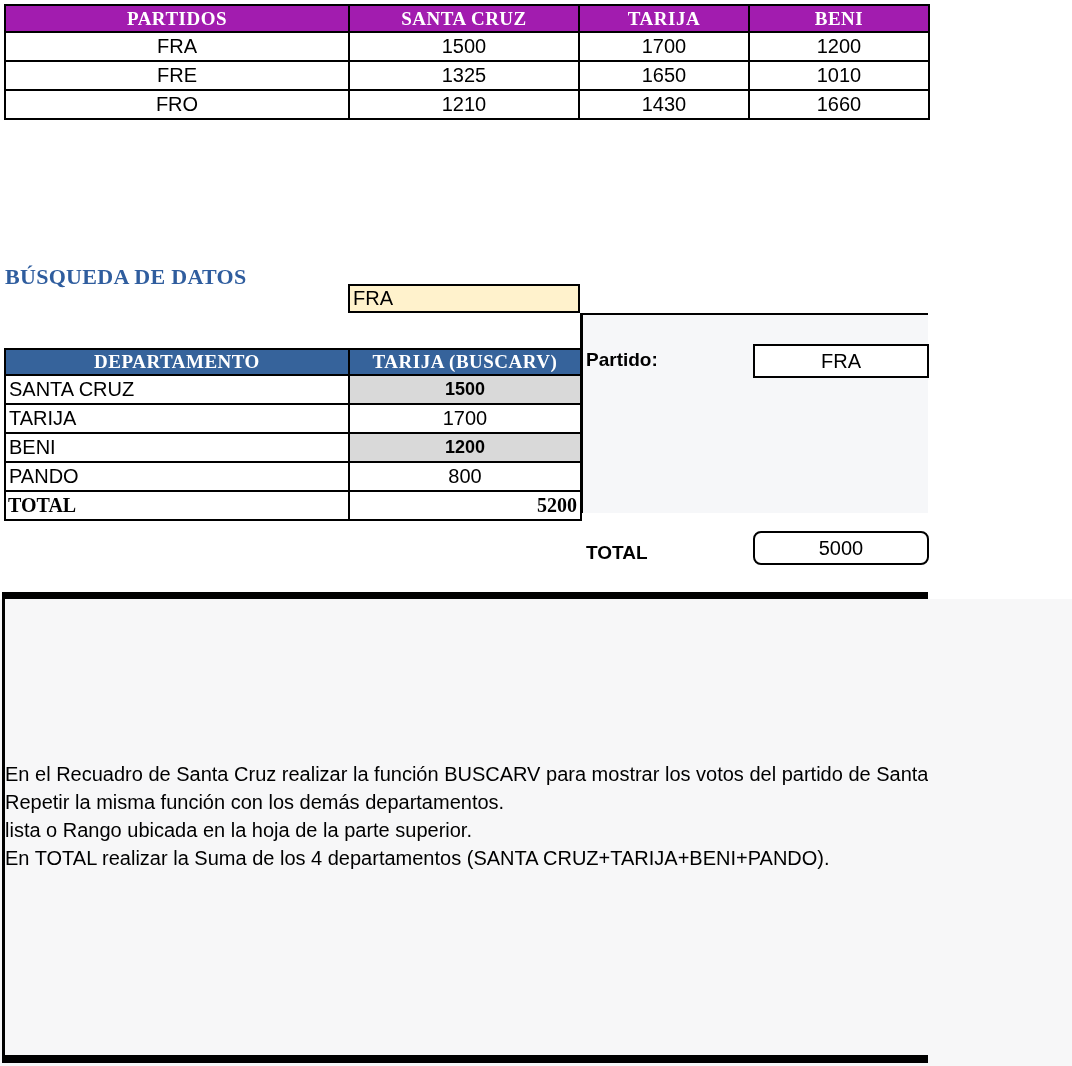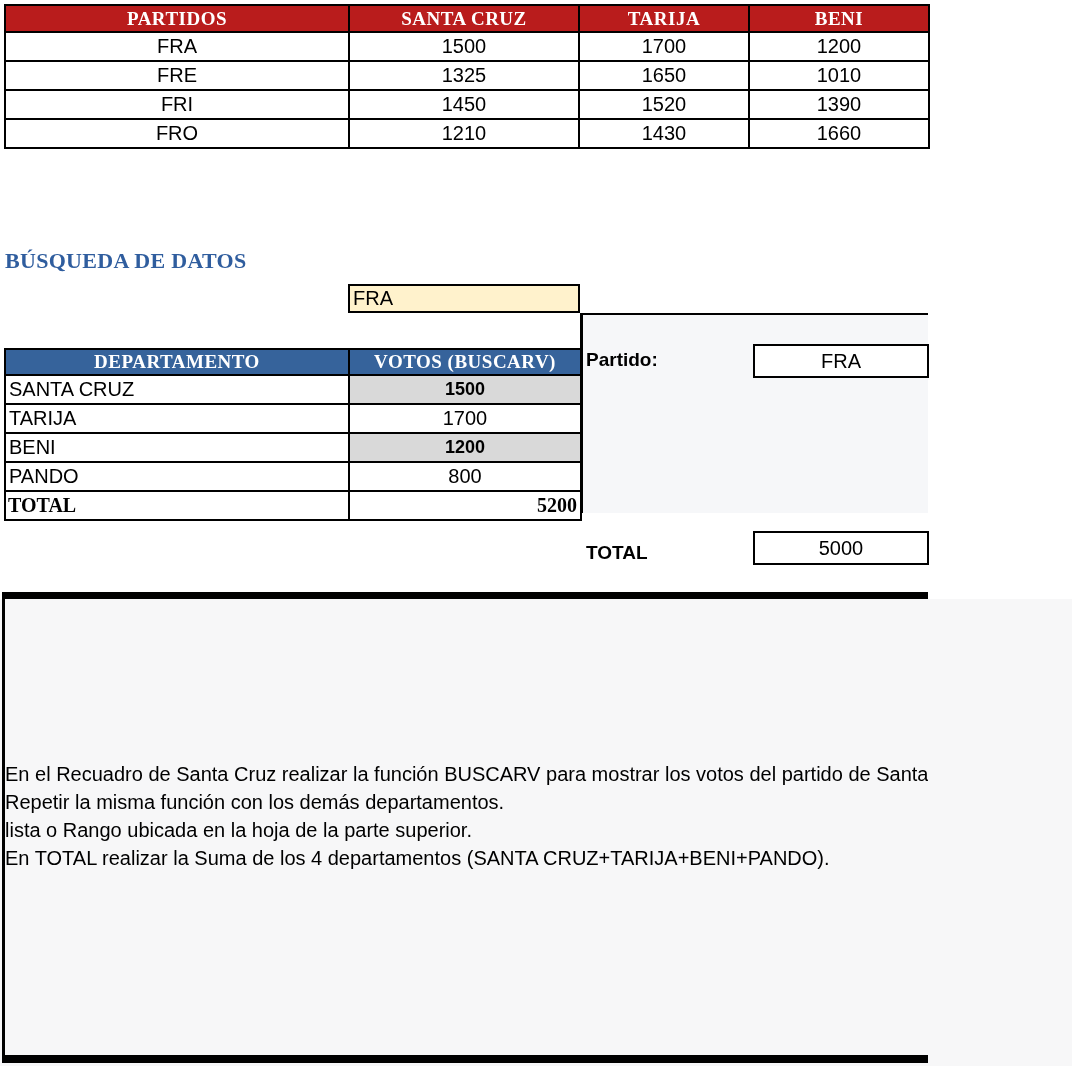--- a/index.html
+++ b/index.html
@@ -9,21 +9,21 @@
     background:#ffffff; overflow:hidden;
     font-family:"Liberation Sans", sans-serif; color:#000;
   }
 
   
   table { border-collapse:collapse; table-layout:fixed; }
   td, th { border:2px solid #000; padding:0; overflow:hidden; }
 
   .t-top { position:absolute; left:4px; top:4px; width:924px; }
   .t-top th {
-    height:27px; background:#b91c1c; color:#fff;
+    height:27px; background:#a21caf; color:#fff;
     font-family:"Liberation Serif", serif; font-weight:bold; font-size:19px;
     letter-spacing:0.5px; text-align:center;
   }
   .t-top td { height:29px; font-size:20px; text-align:center; background:#fff; }
 
   .t-res { position:absolute; left:4px; top:348px; width:576px; }
   .t-res th {
     height:26px; background:#36639B; color:#fff;
     font-family:"Liberation Serif", serif; font-weight:bold; font-size:19px;
     letter-spacing:0.5px; text-align:center;margin-top:23px;
@@ -34,21 +34,21 @@
   .t-res td.hl  { background:#D9D9D9; font-weight:bold; font-size:18px; }
   .t-res td.tlabel {
     font-family:"Liberation Serif", serif; font-weight:bold; text-align:left; padding-left:2px;
   }
   .t-res td.tvalue {
     font-family:"Liberation Serif", serif; font-weight:bold; text-align:right; padding-right:3px;
   }
 
   
   .search-title {
-    position:absolute; left:5px; top:248px;
+    position:absolute; left:5px; top:264px;
     font-family:"Liberation Serif", serif; font-weight:bold; font-size:22px;
     color:#2F5D9E; letter-spacing:0.3px;
   }
   .query-label {
     position:absolute; left:5px; top:286px;
     font-family:"Liberation Serif", serif; font-weight:bold; font-size:20px; color:#000;
   }
   .query-input {
     position:absolute; left:348px; top:284px; width:232px; height:29px;
     background:#FFF2CC; border:2px solid #000;
@@ -63,21 +63,21 @@
   .panel-label {
     position:absolute; font-weight:bold; font-size:19px; color:#000;
   }
   .panel-box {
     position:absolute; width:176px; height:34px; background:#fff;
     border:2px solid #000; text-align:center; font-size:20px; line-height:30px;
   }
   .lbl-partido { left:3px; top:34px; }
   .box-partido { left:170px; top:29px; }
   .lbl-total   { left:3px; top:227px; }
-  .box-total   { left:170px; top:216px; }
+  .box-total   { left:170px; top:216px;border-radius:8px; }
 
   
   .gray-bg {
     position:absolute; left:0; top:599px; width:1072px; height:467px;
     background:#F7F7F8;
   }
   .bar { position:absolute; background:#000; }
   .bar-top    { left:2px; top:592px; width:926px; height:7px; }
   .bar-left   { left:2px; top:592px; width:3px;  height:471px; }
   .bar-bottom { left:2px; top:1055px; width:926px; height:8px; }
@@ -113,46 +113,40 @@
       <td>1700</td>
       <td>1200</td>
     </tr>
     <tr>
       <td>FRE</td>
       <td>1325</td>
       <td>1650</td>
       <td>1010</td>
     </tr>
     <tr>
-      <td>FRI</td>
-      <td>1450</td>
-      <td>1520</td>
-      <td>1390</td>
-    </tr>
-    <tr>
       <td>FRO</td>
       <td>1210</td>
       <td>1430</td>
       <td>1660</td>
     </tr>
   </tbody>
     </table>
 
   <div class="search-title">BÚSQUEDA DE DATOS</div>
   <div class="query-input">FRA</div>
 
   <table class="t-res">
     <colgroup>
         <col style="width:344px">
         <col style="width:232px">
       </colgroup>
     <tbody>
         <tr>
       <th>DEPARTAMENTO</th>
-      <th>VOTOS (BUSCARV)</th>
+      <th>TARIJA (BUSCARV)</th>
     </tr>
     <tr>
       <td class="dep">SANTA CRUZ</td>
       <td class="val hl">1500</td>
     </tr>
     <tr>
       <td class="dep">TARIJA</td>
       <td class="val">1700</td>
     </tr>
     <tr>

